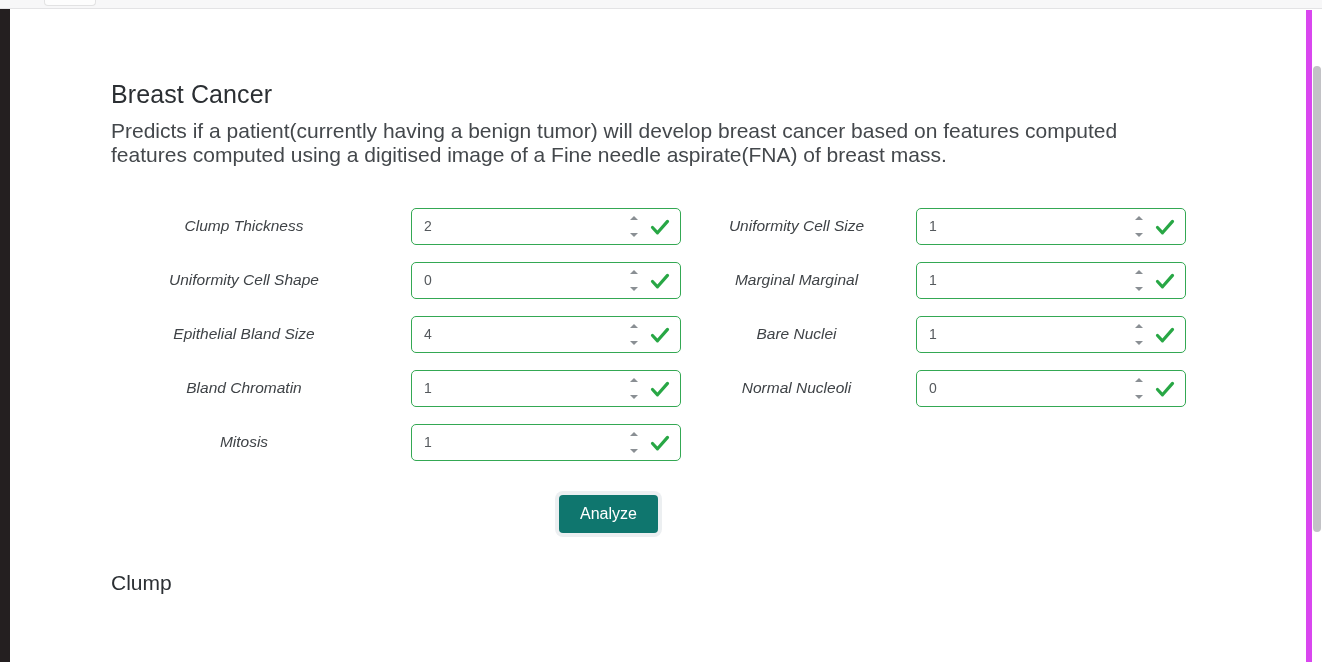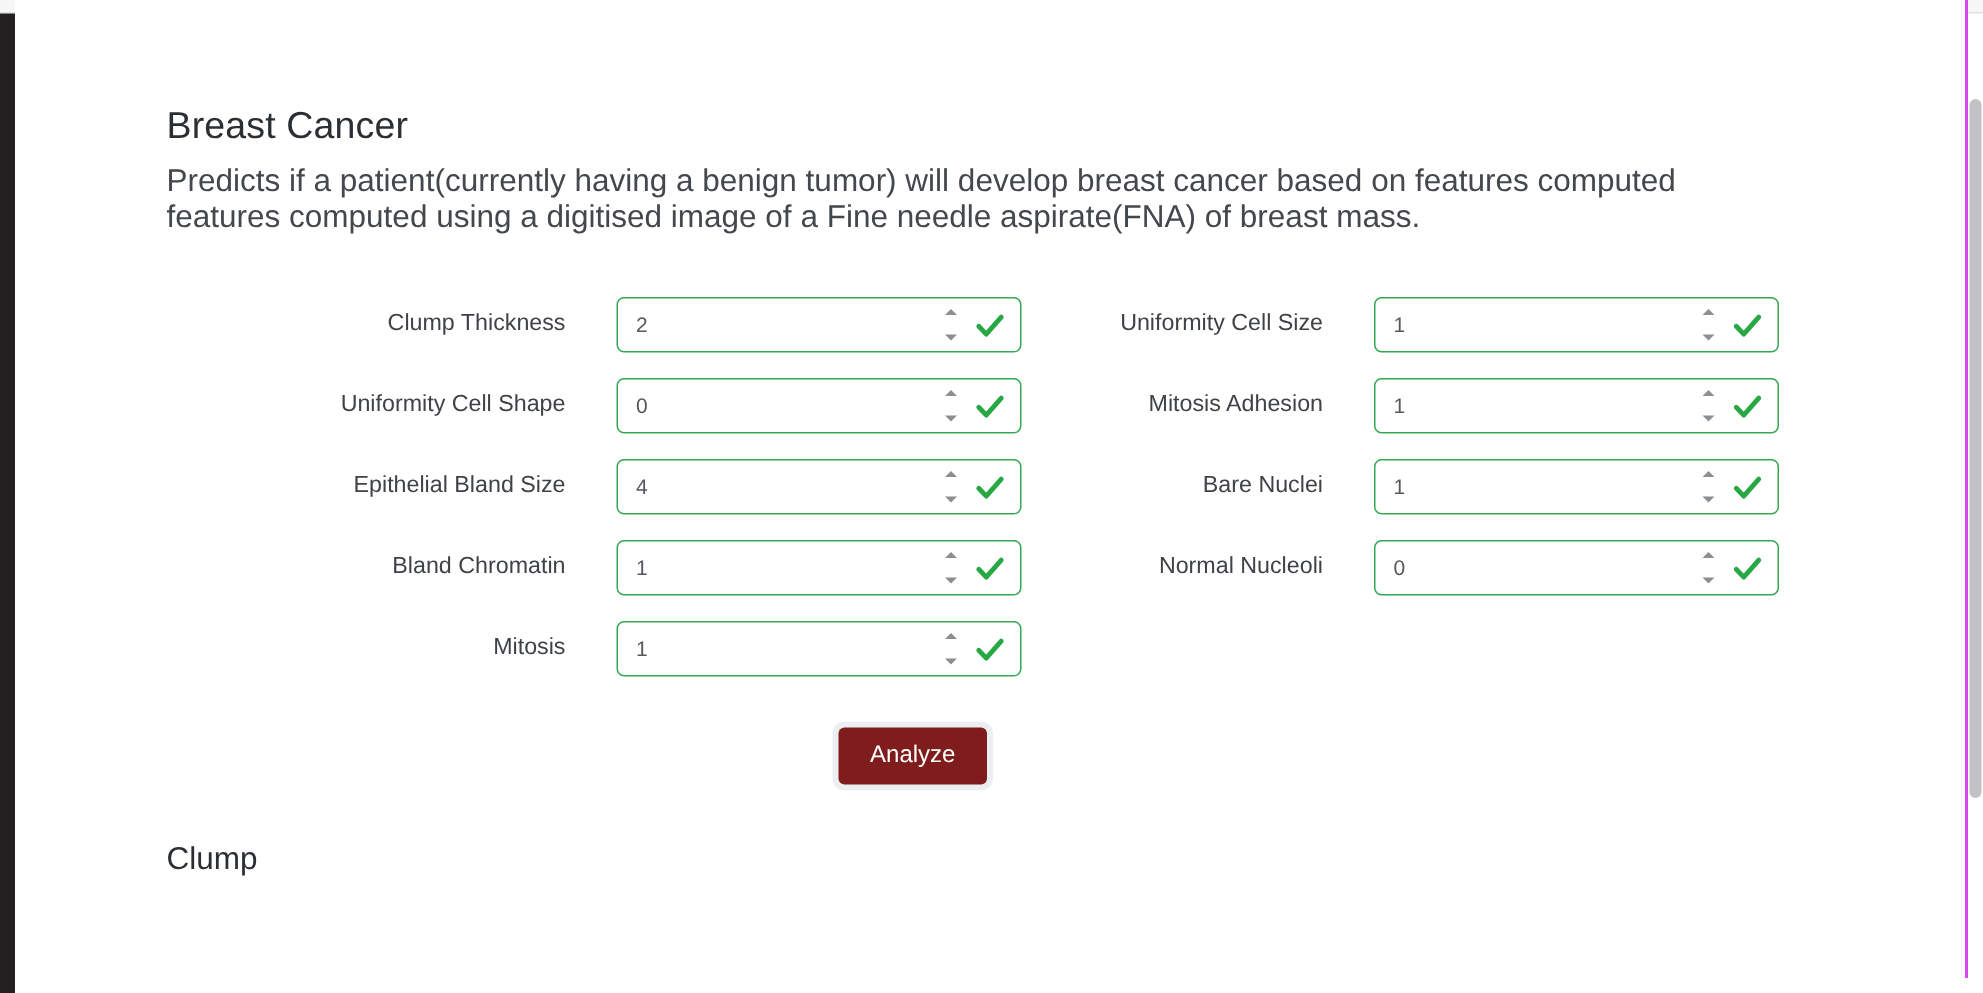--- a/index.html
+++ b/index.html
@@ -35,24 +35,24 @@
   }
   #left-dark {
     position: absolute; left: 0; top: 9px;
     width: 10px; height: 653px;
     background: #241f20;
   }
 
   
   #card {
     position: absolute;
-    left: 10px; top: 0;
+    left: 10px; top: 10px;
     width: 1302px; height: 652px;
     background: #ffffff;
-    border-right: 2px solid #d946ef;
+    border-right: 6px solid #d946ef;
     overflow: hidden;
   }
 
   
   #scrollbar-track {
     position: absolute; right: 0; top: 10px;
     width: 10px; height: 652px;
     background: #ffffff;
   }
   #scrollbar-thumb {
@@ -86,25 +86,26 @@
 
   
   #form {
     margin-top: 32px;
     display: grid;
     grid-template-columns: 300px 270px 30px 205px 270px;
     grid-auto-rows: 54px;
     align-items: center;
   }
   .field-label {
-    text-align: right;
+    text-align: center;
     padding-right: 34px;
     font-size: 15.5px;
     color: #3f4347;
     white-space: nowrap;
+    font-style: italic;
   }
   .field-wrap {
     position: relative;
     width: 270px;
     height: 37px;
   }
   .field-input {
     width: 270px;
     height: 37px;
     border: 1px solid #34a853;
@@ -144,21 +145,21 @@
   }
 
   
   #analyze-row {
     margin-top: 26px;
     display: flex;
     justify-content: center;
     padding-right: 120px;
   }
   #analyze-button {
-    background: #7f1d1d;
+    background: #0f766e;
     color: #ffffff;
     border: none;
     border-radius: 4px;
     font-family: "Liberation Sans", sans-serif;
     font-size: 16px;
     padding: 10px 21px;
     cursor: pointer;
     box-shadow: 0 0 0 4px #eceff1;
   }
 
@@ -208,21 +209,21 @@
                 <path d="M3.5 11.5 L8.5 16.8 L18.5 5.4" fill="none" stroke="#28a745" stroke-width="3.2" stroke-linecap="round" stroke-linejoin="round"></path>
               </svg></span></div>
           <div class="field-label">Uniformity Cell Shape</div>
           <div class="field-wrap"><input class="field-input" type="text" value="0" style=""><div class="spinner">
               <span class="up"></span>
               <span class="down"></span>
             </div><span class="valid-check"><svg width="22" height="22" viewBox="0 0 22 22">
                 <path d="M3.5 11.5 L8.5 16.8 L18.5 5.4" fill="none" stroke="#28a745" stroke-width="3.2" stroke-linecap="round" stroke-linejoin="round"></path>
               </svg></span></div>
           <div></div>
-          <div class="field-label">Mitosis Adhesion</div>
+          <div class="field-label">Marginal Marginal</div>
           <div class="field-wrap"><input class="field-input" type="text" value="1" style=""><div class="spinner">
               <span class="up"></span>
               <span class="down"></span>
             </div><span class="valid-check"><svg width="22" height="22" viewBox="0 0 22 22">
                 <path d="M3.5 11.5 L8.5 16.8 L18.5 5.4" fill="none" stroke="#28a745" stroke-width="3.2" stroke-linecap="round" stroke-linejoin="round"></path>
               </svg></span></div>
           <div class="field-label">Epithelial Bland Size</div>
           <div class="field-wrap"><input class="field-input" type="text" value="4" style=""><div class="spinner">
               <span class="up"></span>
               <span class="down"></span>

